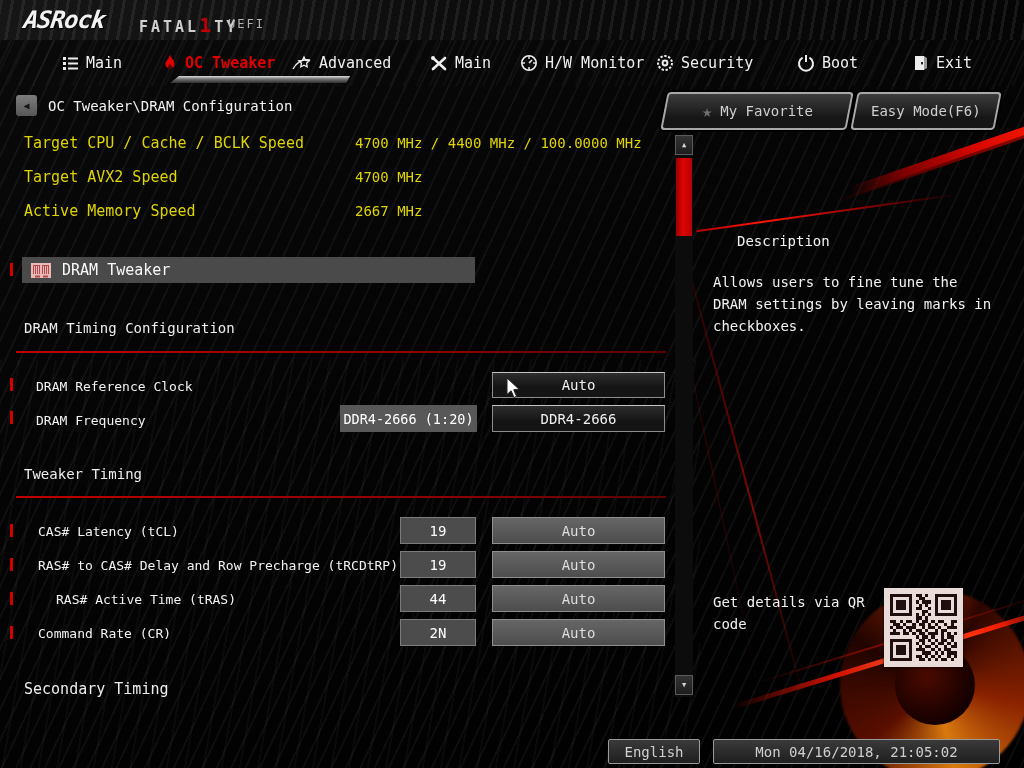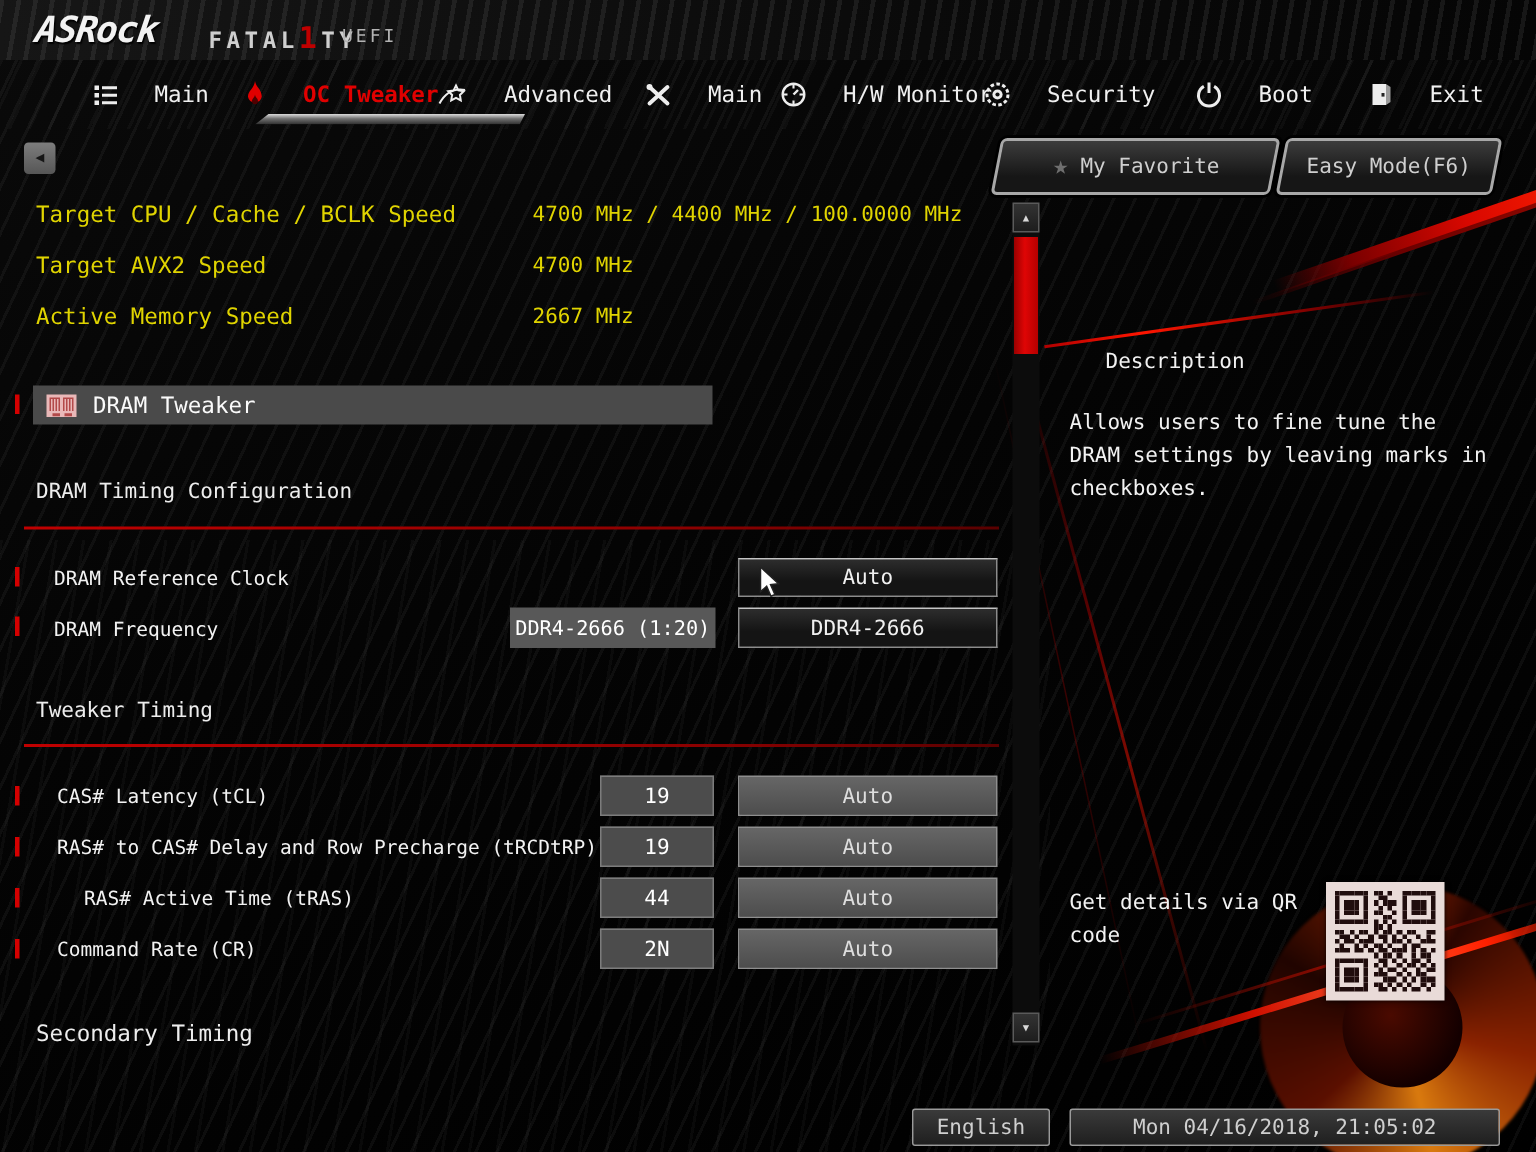--- a/index.html
+++ b/index.html
@@ -20,21 +20,21 @@
       linear-gradient(90deg,#161616,#0a0a0a 60%,#050505);}
   .logo-asrock{position:absolute;left:24px;top:6px;font-size:24px;font-weight:bold;font-style:italic;
     color:#f2f2f2;letter-spacing:-1px;transform:skewX(-8deg);text-shadow:1px 1px 1px #000;}
   .logo-fatality{position:absolute;left:139px;top:13px;font-size:15px;font-weight:bold;
     color:#cfcfcf;letter-spacing:3px;}
   .logo-fatality .one{color:#c00000;font-size:20px;}
   .logo-uefi{position:absolute;left:228px;top:17px;font-size:12px;color:#b3b3b3;letter-spacing:2px;}
   
   .nav{position:absolute;left:0;top:40px;width:1024px;height:46px;
     background:repeating-linear-gradient(115deg, rgba(255,255,255,0.03) 0 2px, transparent 2px 12px);}
-  .nav-item{position:absolute;top:14px;display:flex;align-items:center;gap:24px;
+  .nav-item{position:absolute;top:14px;display:flex;align-items:center;gap:7px;
     font-size:15px;color:#f0f0f0;cursor:default;white-space:nowrap;}
   .nav-item.active{color:#e00000;font-weight:bold;}
   .nav-item svg{display:block;}
   .tab-underline{position:absolute;left:170px;top:76px;width:180px;height:7px;
     background:linear-gradient(180deg,#dcdcdc,#707070 45%,#2e2e2e);
     clip-path:polygon(0 100%,5% 0,100% 0,98% 100%);}
   
   .back-btn{position:absolute;left:16px;top:95px;width:21px;height:21px;border-radius:3px;
     background:linear-gradient(180deg,#7d7d7d,#565656);display:flex;align-items:center;justify-content:center;
     color:#161616;font-size:10px;}
@@ -209,20 +209,21 @@
           <rect x="8" y="8" width="2" height="2.4" fill="#222"></rect>
         </svg>
       <span>Exit</span>
     </div>
   </div>
   <div class="tab-underline"></div>
 
   <div class="back-btn">
       <span>◀</span>
     </div>
+  <div class="crumb">OC Tweaker\DRAM Configuration</div>
 
   <div class="angled-btn btn-myfav">
     <div class="inner">
         <span class="fav-star">★</span>
         <span>My Favorite</span>
       </div>
   </div>
   <div class="angled-btn btn-easy">
     <div class="inner">
         <span>Easy Mode(F6)</span>

